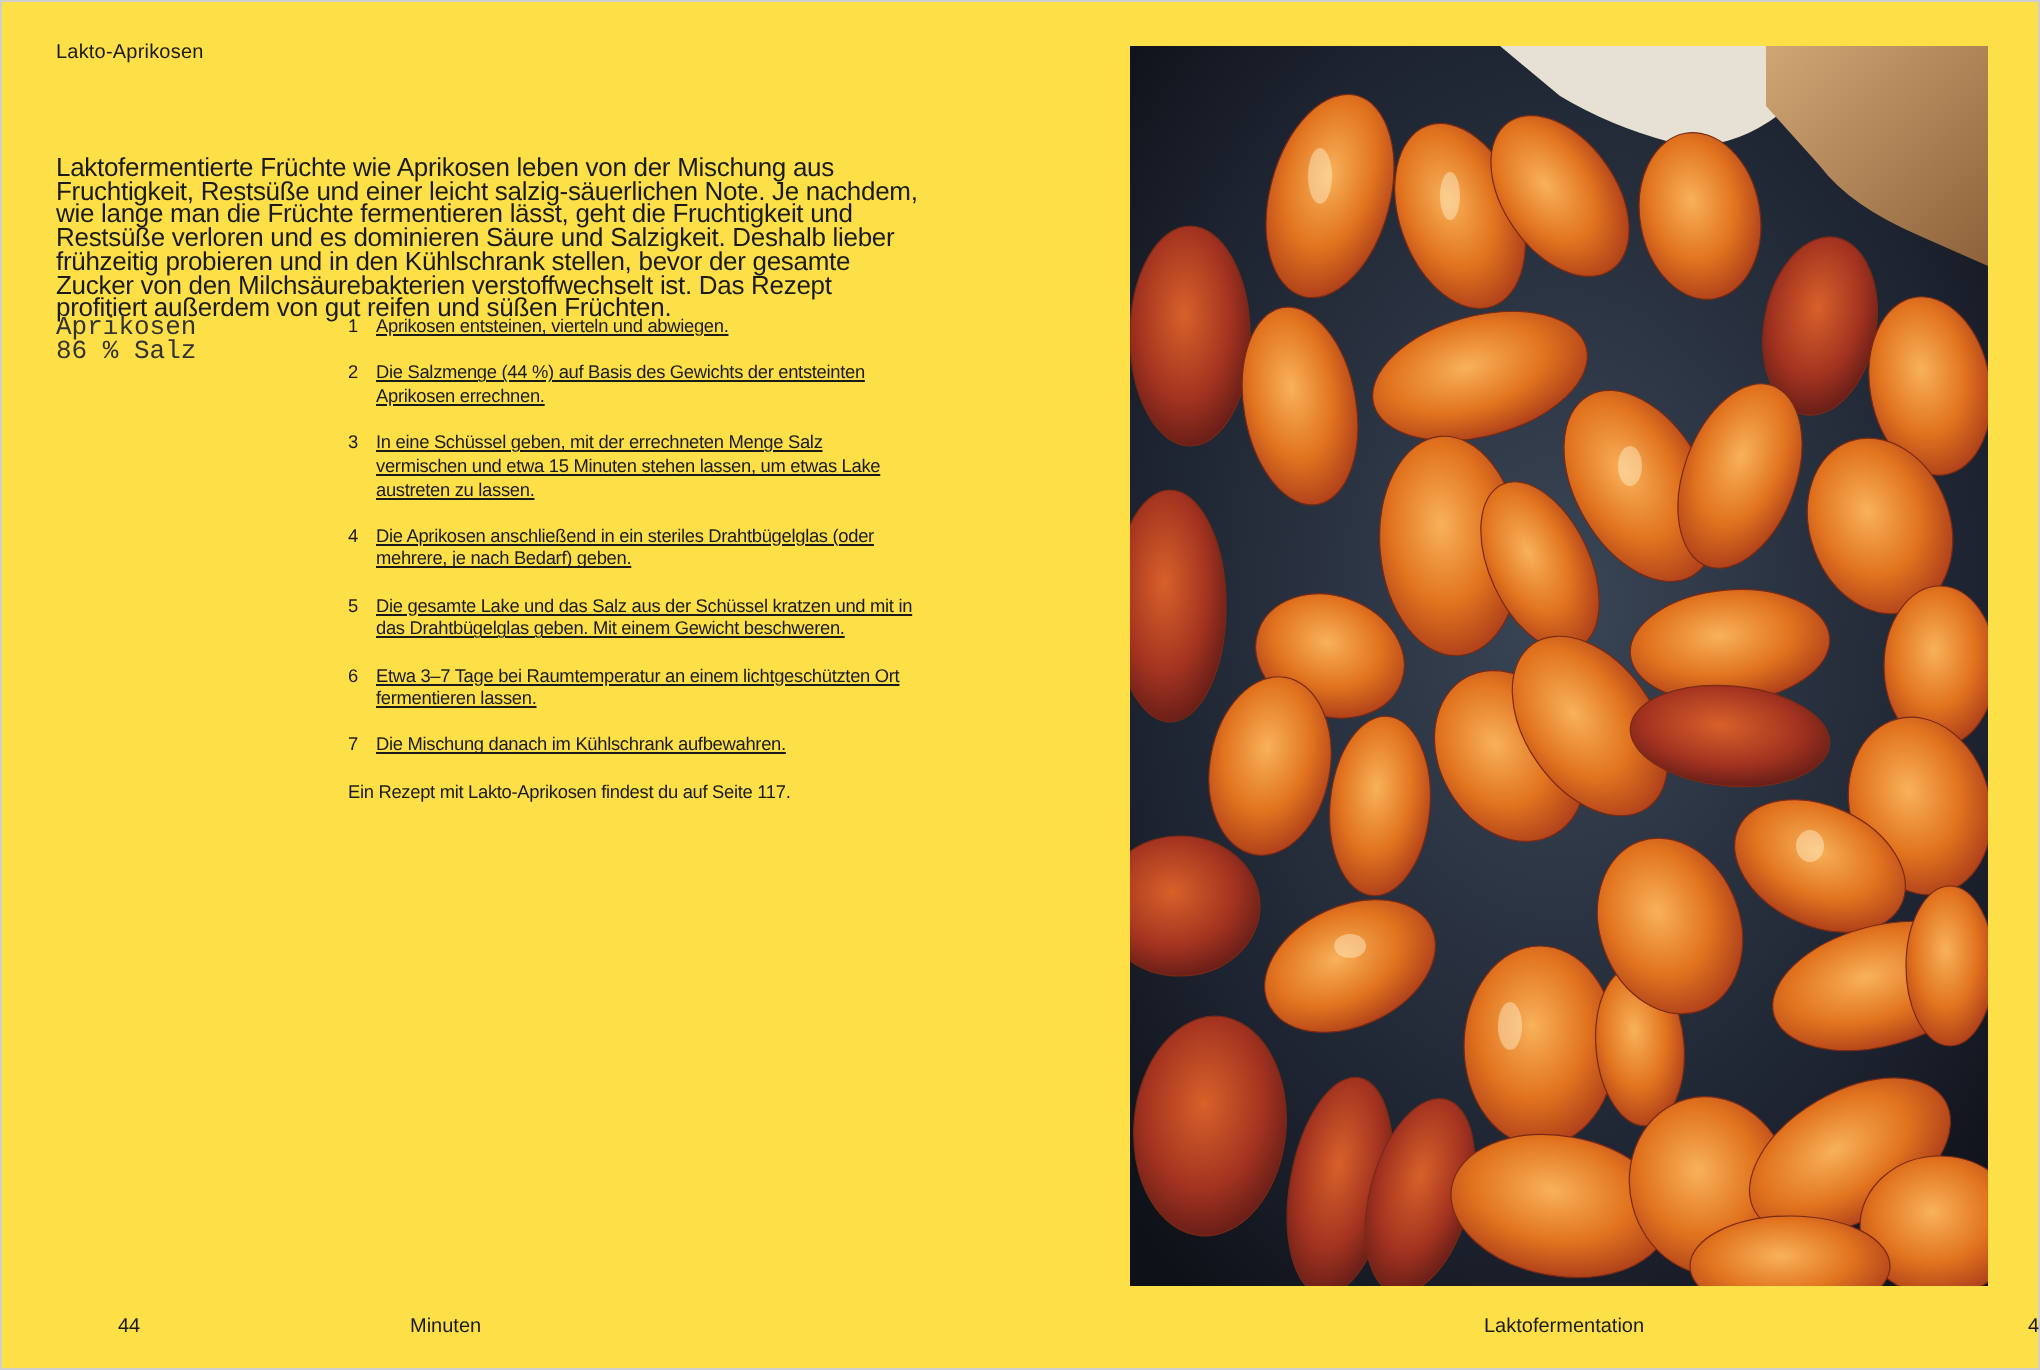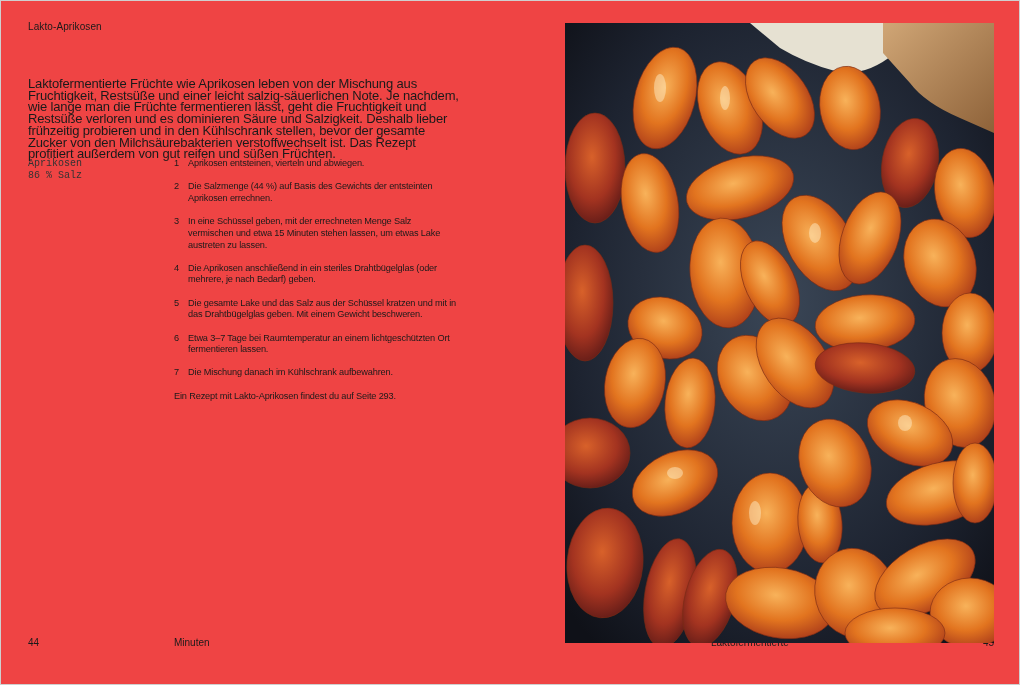--- a/index.html
+++ b/index.html
@@ -4,45 +4,45 @@
   <style>
     html, body { margin: 0; padding: 0; }
     body {
       width: 1020px; height: 685px; position: relative; overflow: hidden;
       background: #ffffff;
       font-family: "Liberation Sans", sans-serif;
       color: #1a1a1a;
     }
     .spread {
       position: absolute; left: 0; top: 0; width: 1018px; height: 683px;
-      border: 1px solid #cfcfcf; background: #ef4444;
+      border: 1px solid #cfcfcf; background: #fde047;
     }
     .running-title {
       position: absolute; left: 27px; top: 20px; font-size: 10px; letter-spacing: 0.1px;
     }
     .intro {
       position: absolute; left: 27px; top: 77px; width: 432px;
       font-size: 13px; line-height: 11.7px; letter-spacing: -0.15px;
     }
     .ingredients {
       position: absolute; left: 27px; top: 157px;
-      font-family: "Liberation Mono", monospace; font-size: 10px; line-height: 11.7px;
+      font-family: "Liberation Mono", monospace; font-size: 13px; line-height: 11.7px;
       color: #333;
     }
     .ingredients div { white-space: pre; }
     .steps {
       position: absolute; left: 173px; top: 157px; width: 285px;
       font-size: 9.2px; line-height: 11.7px; letter-spacing: -0.15px;
     }
     .step { display: flex; margin-bottom: 11.5px; }
     .step-num { width: 14px; flex: 0 0 14px; }
-    .step-text { flex: 1; }
+    .step-text { flex: 1; text-decoration: underline; }
     .note { margin-top: 0; }
     .folio {
-      position: absolute; top: 636px; font-size: 10px;
+      position: absolute; top: 657px; font-size: 10px; margin-left: 31px;
     }
     .photo {
       position: absolute; left: 564px; top: 22px; width: 429px; height: 620px;
       overflow: hidden; background: #1e2430;
     }
     .photo svg { display: block; }
   </style>
 </head>
 <body>
 
@@ -79,26 +79,26 @@
       <span class="step-text">Die gesamte Lake und das Salz aus der Schüssel kratzen und mit in das Drahtbügelglas geben. Mit einem Gewicht beschweren.</span>
     </div>
     <div class="step">
       <span class="step-num">6</span>
       <span class="step-text">Etwa 3–7 Tage bei Raumtemperatur an einem lichtgeschützten Ort fermentieren lassen.</span>
     </div>
     <div class="step">
       <span class="step-num">7</span>
       <span class="step-text">Die Mischung danach im Kühlschrank aufbewahren.</span>
     </div>
-    <div class="note">Ein Rezept mit Lakto-Aprikosen findest du auf Seite 293.</div>
+    <div class="note">Ein Rezept mit Lakto-Aprikosen findest du auf Seite 117.</div>
   </div>
 
   <div class="folio" style="left:27px">44</div>
   <div class="folio" style="left:173px">Minuten</div>
-  <div class="folio" style="left:710px">Laktofermentierte</div>
+  <div class="folio" style="left:710px">Laktofermentation</div>
   <div class="folio" style="left:982px">45</div>
 
   <div class="photo">
     <svg width="429" height="620" viewBox="0 0 429 620" xmlns="http://www.w3.org/2000/svg">
       <defs>
         <radialGradient id="pan" cx="50%" cy="45%" r="70%">
           <stop offset="0%" stop-color="#3a4656"></stop>
           <stop offset="70%" stop-color="#1d2330"></stop>
           <stop offset="100%" stop-color="#0f1118"></stop>
         </radialGradient>

